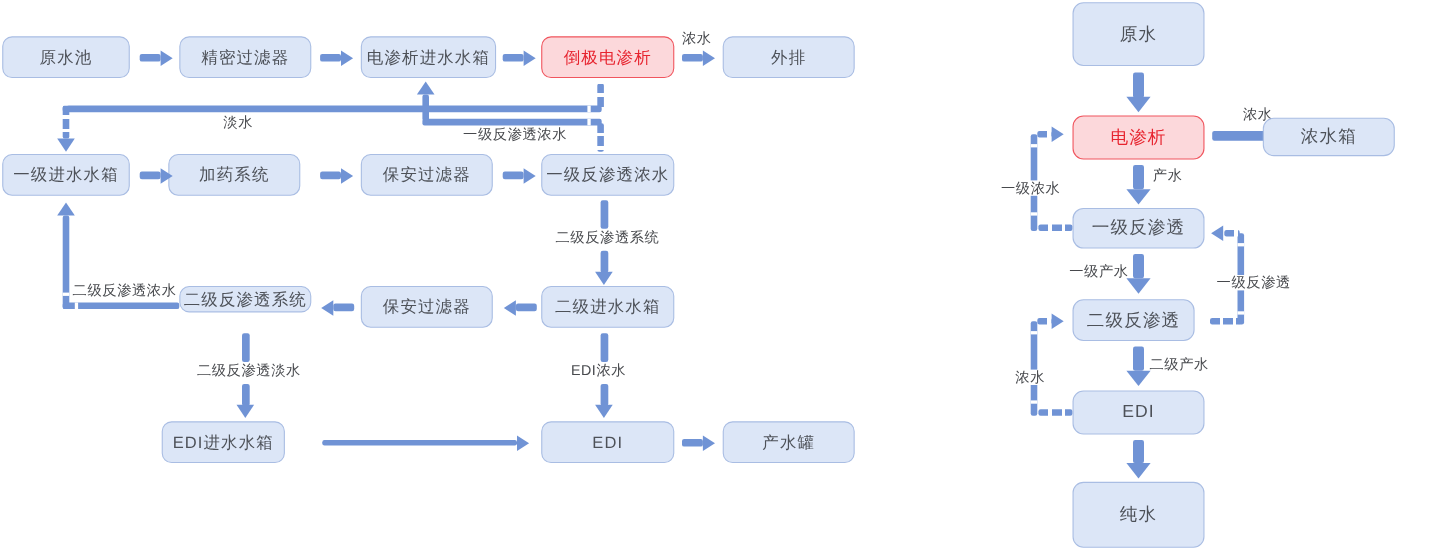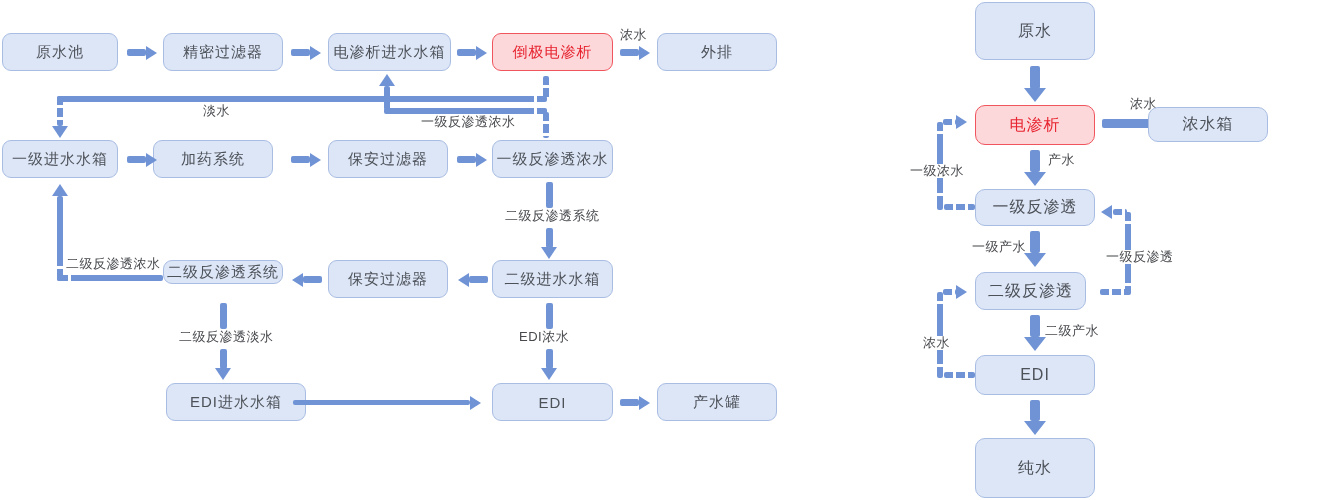--- a/index.html
+++ b/index.html
@@ -102,21 +102,21 @@
     <div class="bar" style="left:220px;top:303px;width:7px;height:26px"></div>
     <div class="lbl" style="left:179px;top:330px">二级反渗透淡水</div>
     <div class="bar" style="left:220px;top:349px;width:7px;height:20px"></div>
     <div class="tri d-sm" style="left:215px;top:368px"></div>
 
     <div class="bar" style="left:546px;top:303px;width:7px;height:26px"></div>
     <div class="lbl" style="left:519px;top:330px">EDI浓水</div>
     <div class="bar" style="left:546px;top:349px;width:7px;height:20px"></div>
     <div class="tri d-sm" style="left:541px;top:368px"></div>
 
-    <div class="box" style="left:166px;top:383px;width:140px;height:38px">EDI进水水箱</div>
+    <div class="box" style="left:147px;top:383px;width:112px;height:38px">EDI进水水箱</div>
     <div class="box" style="left:492px;top:383px;width:121px;height:38px">EDI</div>
     <div class="box" style="left:657px;top:383px;width:120px;height:38px">产水罐</div>
 
     <div class="bar" style="left:293px;top:400px;width:177px;height:5px"></div>
       <div class="tri r-sm" style="left:470px;top:396px"></div>
     <div class="bar" style="left:620px;top:399px;width:19px;height:7px"></div>
       <div class="tri r-sm" style="left:639px;top:396px"></div>
   </div>
 
   <div>

